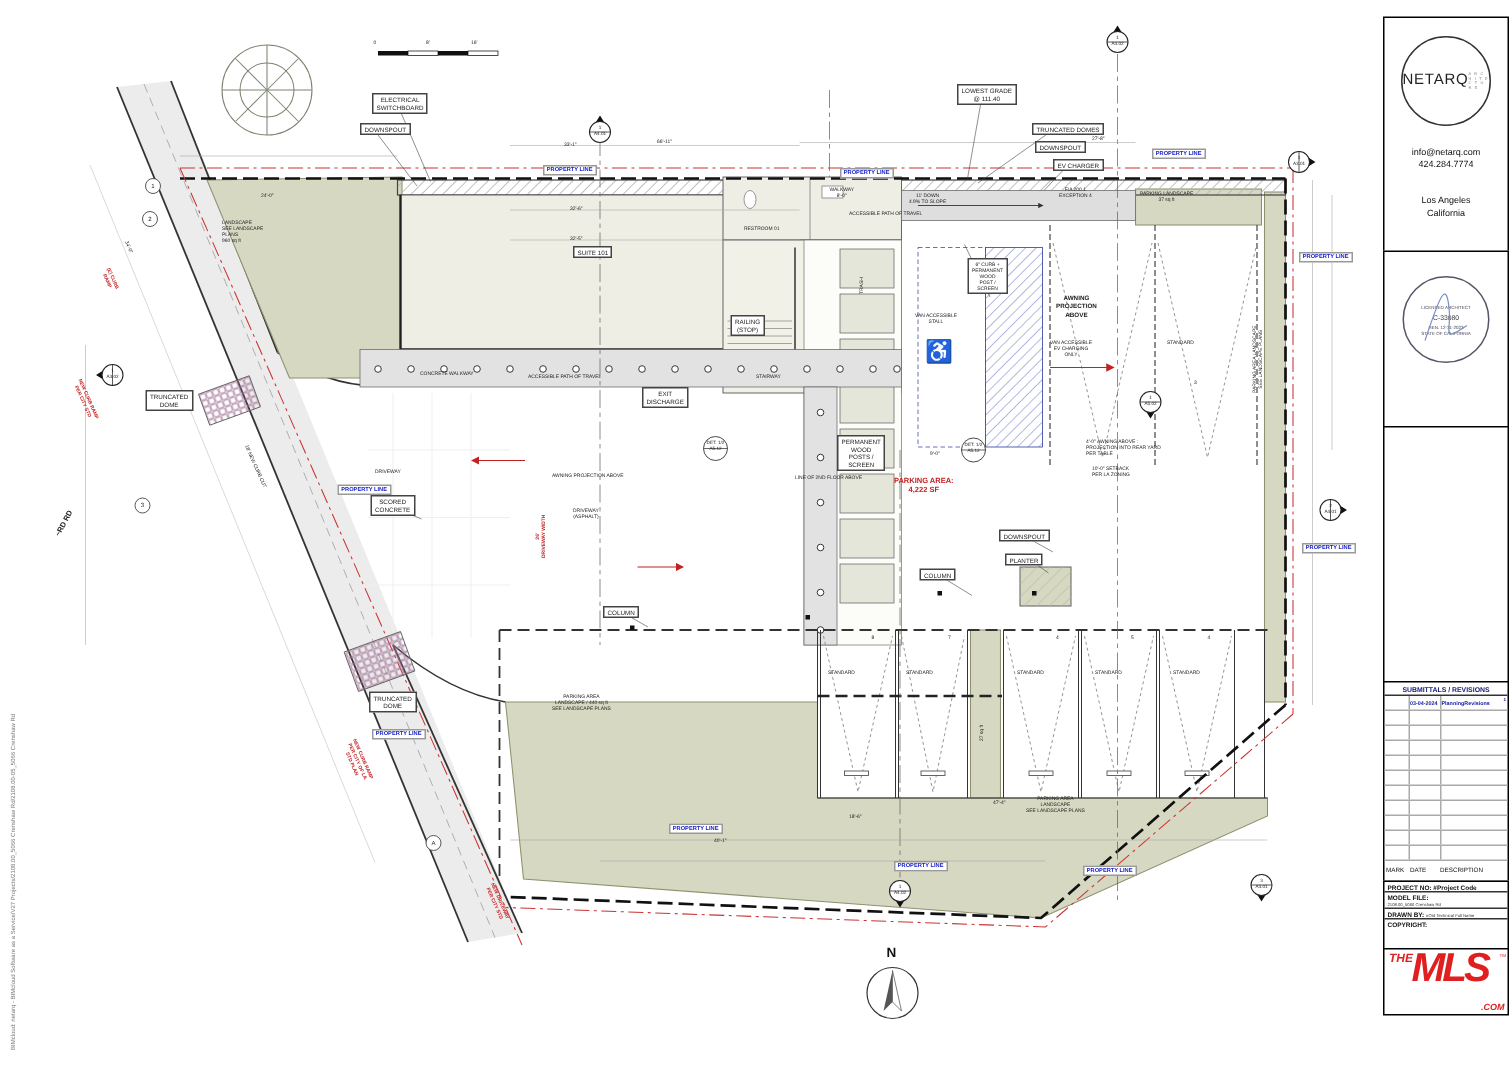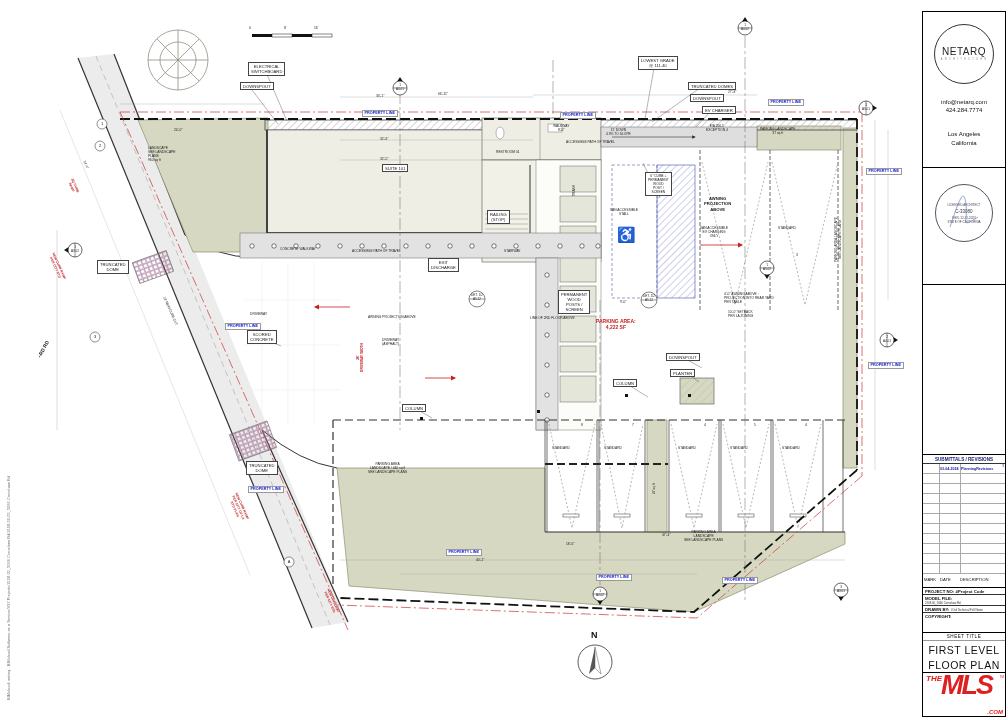--- a/index.html
+++ b/index.html
@@ -21,21 +21,21 @@
   .gb{font-size:4px;width:8px;text-align:center;}
   .north-n{position:absolute;font-size:9px;font-weight:700;z-index:6;}
   .wheel{position:absolute;font-size:15px;color:#0030c0;z-index:6;line-height:1;}
   
   .fpath{position:absolute;left:6px;top:700px;transform:rotate(-90deg);transform-origin:0 0;
          font-size:4px;color:#777;white-space:nowrap;z-index:4;}
   
   .tb{position:absolute;left:922px;top:12px;width:84px;z-index:10;}
   .tbox{border:1.4px solid #000;background:#fff;margin-top:-1.4px;position:relative;box-sizing:border-box;}
   .logo-circle{width:58px;height:58px;border:1px solid #333;border-radius:50%;margin:12px auto 4px auto;
-               display:flex;flex-direction:column;align-items:center;justify-content:center;}
+               display:flex;flex-direction:row;align-items:center;justify-content:center;}
   .logo-name{font-size:10px;letter-spacing:.5px;color:#222;}
   .logo-sub{font-size:2.6px;letter-spacing:.8px;color:#888;margin-top:1px;}
   .tb-contact{font-size:6px;text-align:center;margin-top:14px;line-height:1.4;}
   .tb-city{font-size:6px;text-align:center;margin-top:16px;line-height:1.4;}
   .stamp{width:56px;height:56px;border:1px solid #556;border-radius:50%;margin:16px auto;
          display:flex;flex-direction:column;align-items:center;justify-content:center;position:relative;}
   .stamp .s1{font-size:3px;color:#445;}
   .stamp .s2{font-size:4.5px;color:#334;margin:2px 0;}
   .stamp svg{position:absolute;left:-6px;top:-8px;}
   .sub-head{font-size:4.6px;font-weight:700;text-align:center;color:#101a6e;
@@ -640,27 +640,20 @@
       <span>MODEL FILE:</span>
       <div class="pi-sub">2108.00_5066 Crenshaw Rd</div>
     </div>
     <div class="pi-row">
       <span>DRAWN BY:</span>
       <span class="pi-sub">#Ord Technical Full Name</span>
     </div>
     <div class="pi-row" style="border-bottom:none">COPYRIGHT:</div>
   </div>
 
-  <div class="tbox" style="height:42px">
-    <div class="sh-label">SHEET TITLE</div>
-    <div class="sh-title">
-      <div>FIRST LEVEL</div>
-      <div>FLOOR PLAN</div>
-    </div>
-  </div>
 
   <div class="tbox mls" style="height:45px">
     <span class="the">THE</span>
     <span class="m">MLS</span>
     <span class="tm">TM</span>
     <span class="com">.COM</span>
   </div>
 </div>
 
 </div>

